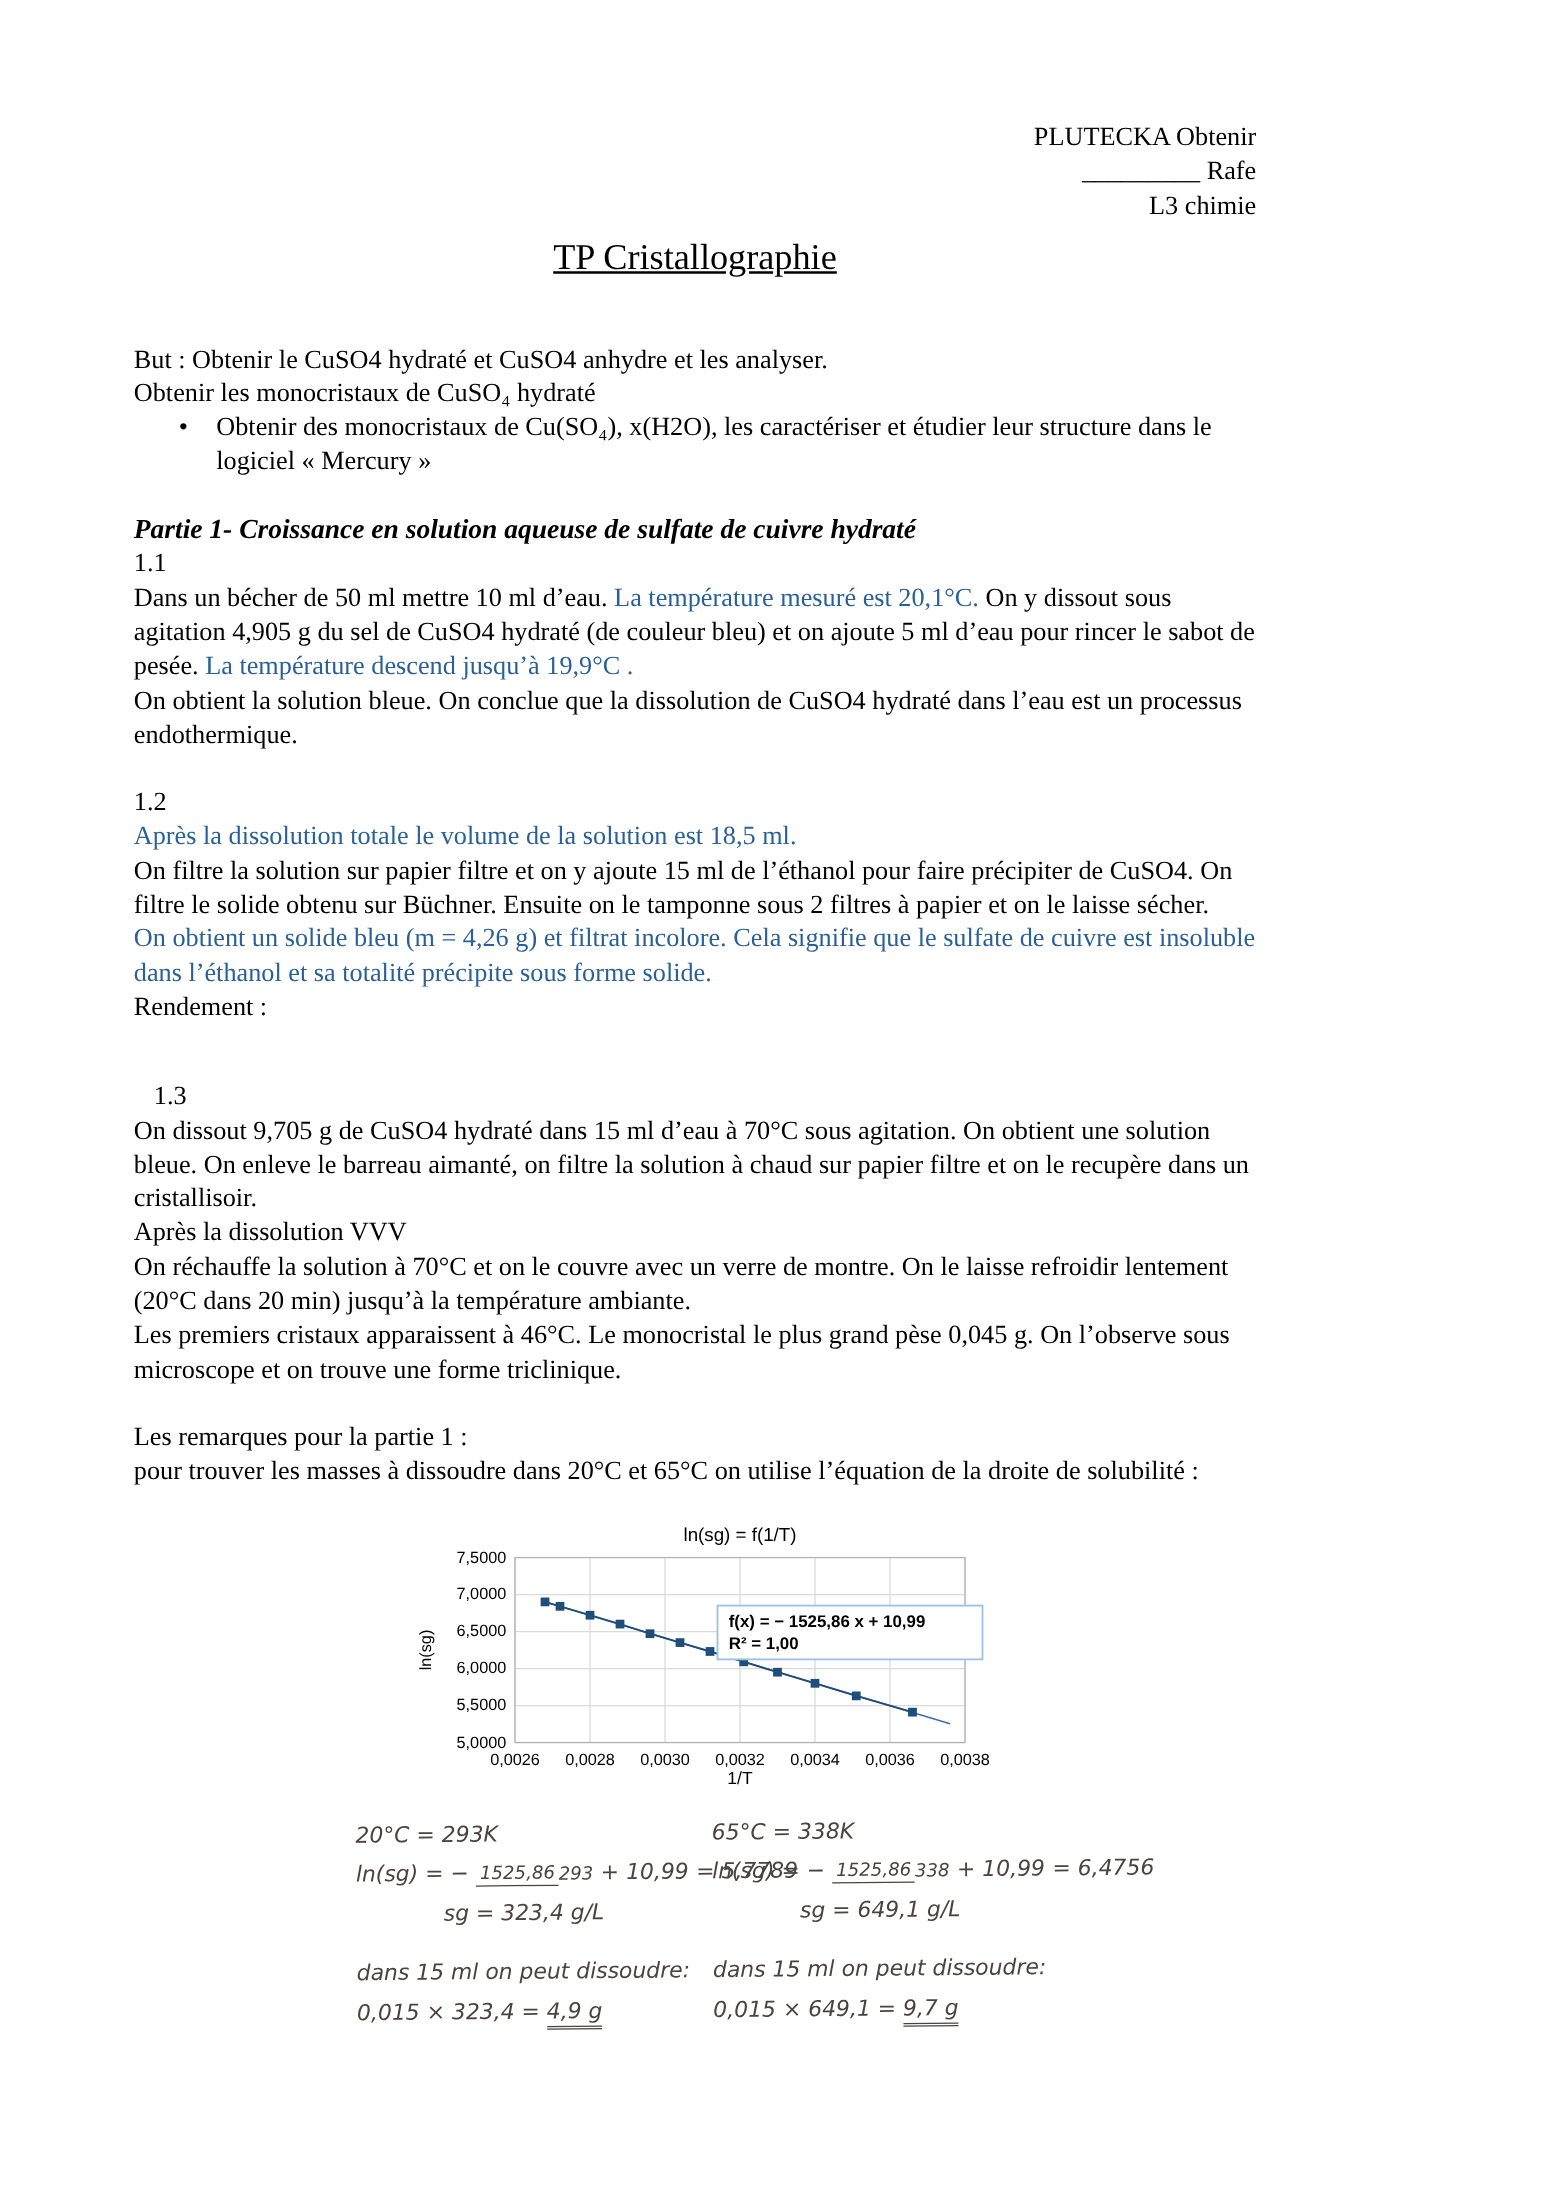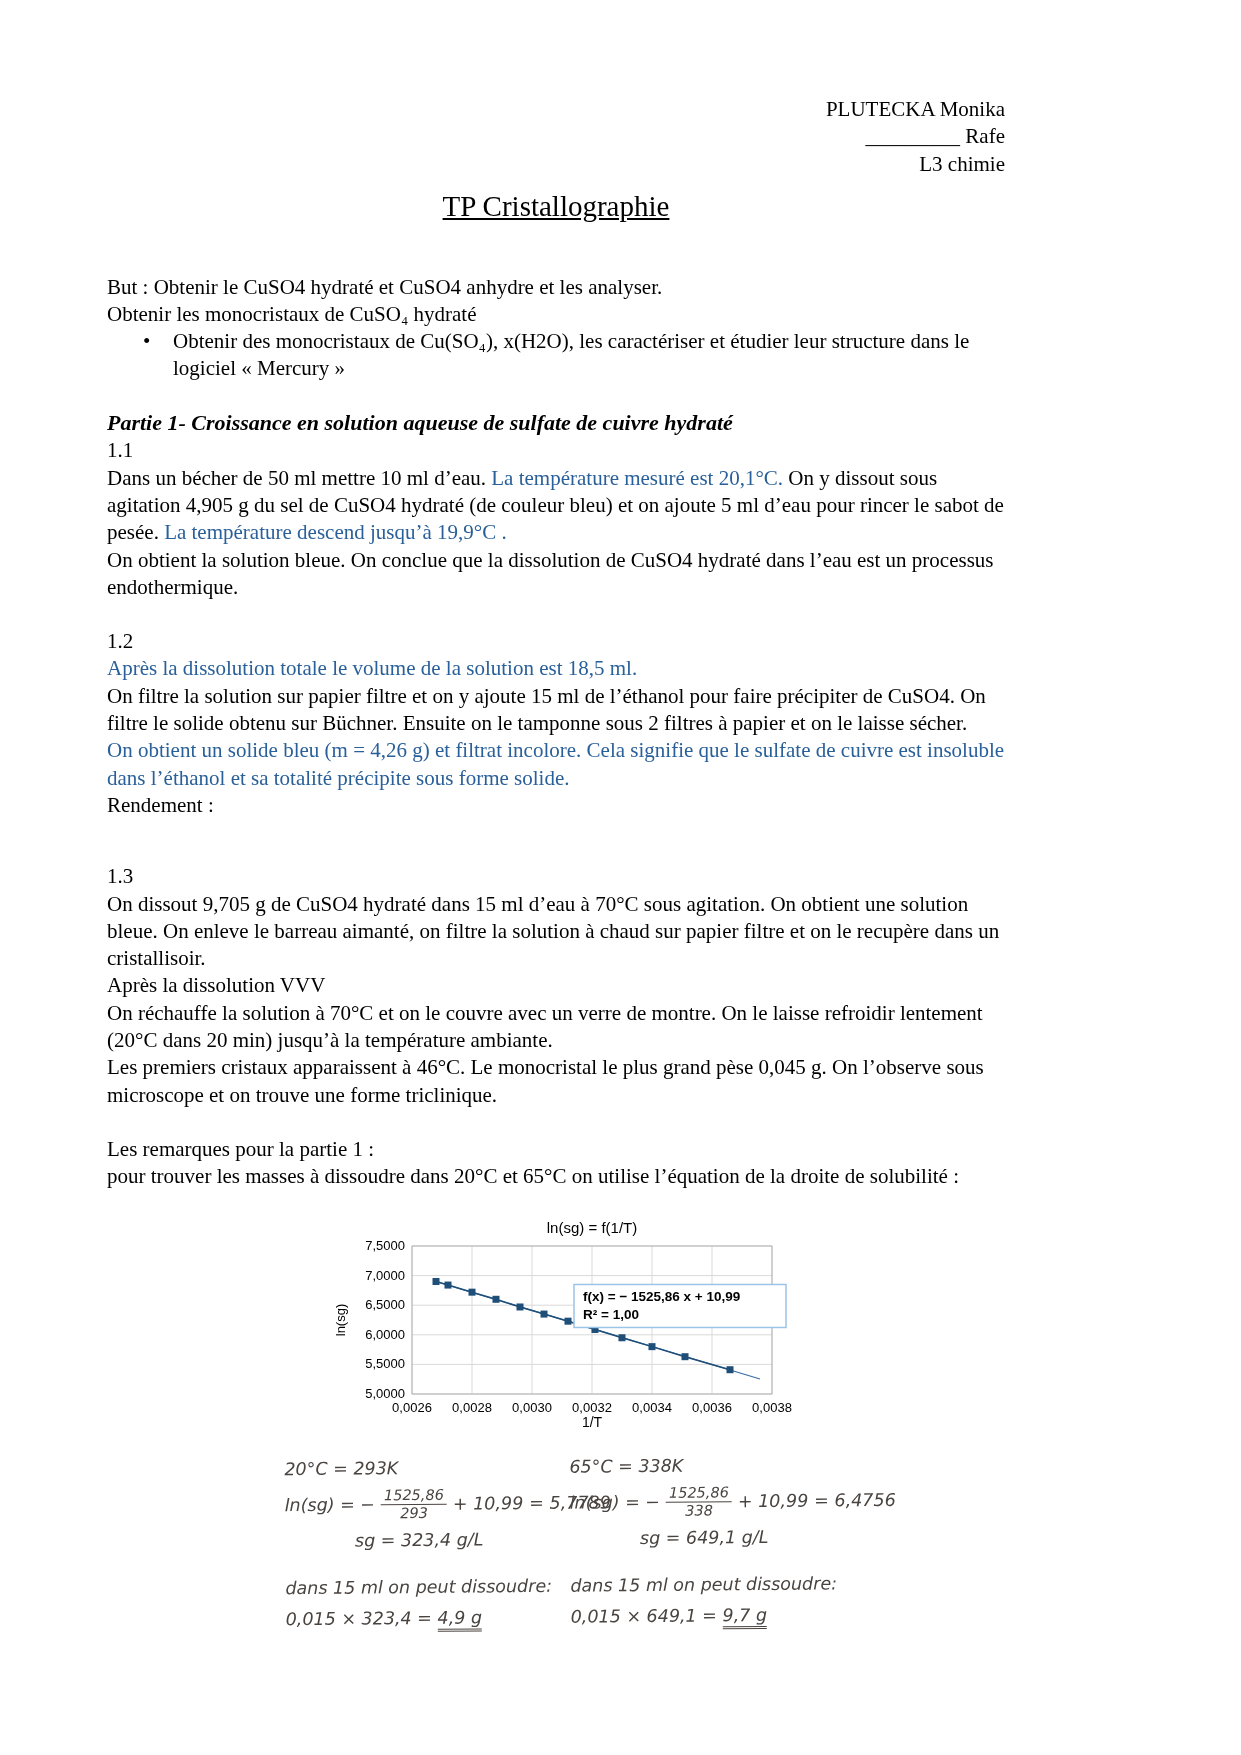--- a/index.html
+++ b/index.html
@@ -18,47 +18,47 @@
     font-size: 29px; font-weight: normal; text-align: center;
     text-decoration: underline; margin: 10px 0 0 0;
   }
   p { margin: 0; }
   .intro { margin-top: 48px; }
   .bullet-row { display: flex; }
   .bullet-row .bullet { margin-left: 36px; width: 30px; flex: 0 0 30px; }
   .part-heading { font-size: 22px; font-weight: bold; margin: 26px 0 0 0; font-style: italic; }
   .blue { color: var(--blue, #2a6099); }
   .sp1 { margin-top: 27px; }
-  .sp15 { margin-top: 44px; }
+  .sp15 { margin-top: 44px; margin-left: 16px; }
   .chart { margin: 30px 0 0 225px; width: 470px; }
   .chart svg { display: block; }
   .chart svg text { font-family: "Liberation Sans", "DejaVu Sans", sans-serif; fill: #000000; }
   .handnotes {
     display: flex; margin: 16px 0 0 178px;
     font-family: "DejaVu Sans", sans-serif; font-style: italic;
     font-size: 17.5px; line-height: 1.45; color: var(--hand, #4a4440);
     transform: rotate(-0.5deg);
   }
   .hcol-left { width: 270px; flex: 0 0 270px; margin-right: 15px; }
   .hcol-right { width: 330px; flex: 0 0 330px; }
   .hline { margin-top: 6px; }
   .heq { display: flex; align-items: center; gap: 6px; flex-wrap: nowrap; white-space: nowrap; }
-  .frac { display: inline-flex; flex-direction: column; align-items: center; font-size: 14.5px; line-height: 1.15; }
+  .frac { display: inline-flex; flex-direction: row; align-items: center; font-size: 14.5px; line-height: 1.15; }
   .frac .num { border-bottom: 1.5px solid currentColor; padding: 0 3px; }
   .ind1 { margin-left: 70px; }
   .gap-top { margin-top: 22px; }
   .uline { border-bottom: 3px double currentColor; padding-bottom: 1px; }
 </style>
 </head>
 <body>
 
 <div class="page">
 
   <div class="header">
-    <div>PLUTECKA Monika</div>
+    <div>PLUTECKA Obtenir</div>
     <div>_________ Rafe</div>
     <div>L3 chimie</div>
   </div>
 
   <h1 class="title">TP Cristallographie</h1>
 
   <div class="intro">
     <p>But : Obtenir le CuSO4 hydraté et CuSO4 anhydre et les analyser.</p>
     <p>Obtenir les monocristaux de CuSO₄ hydraté</p>
     <div class="bullet-row">

